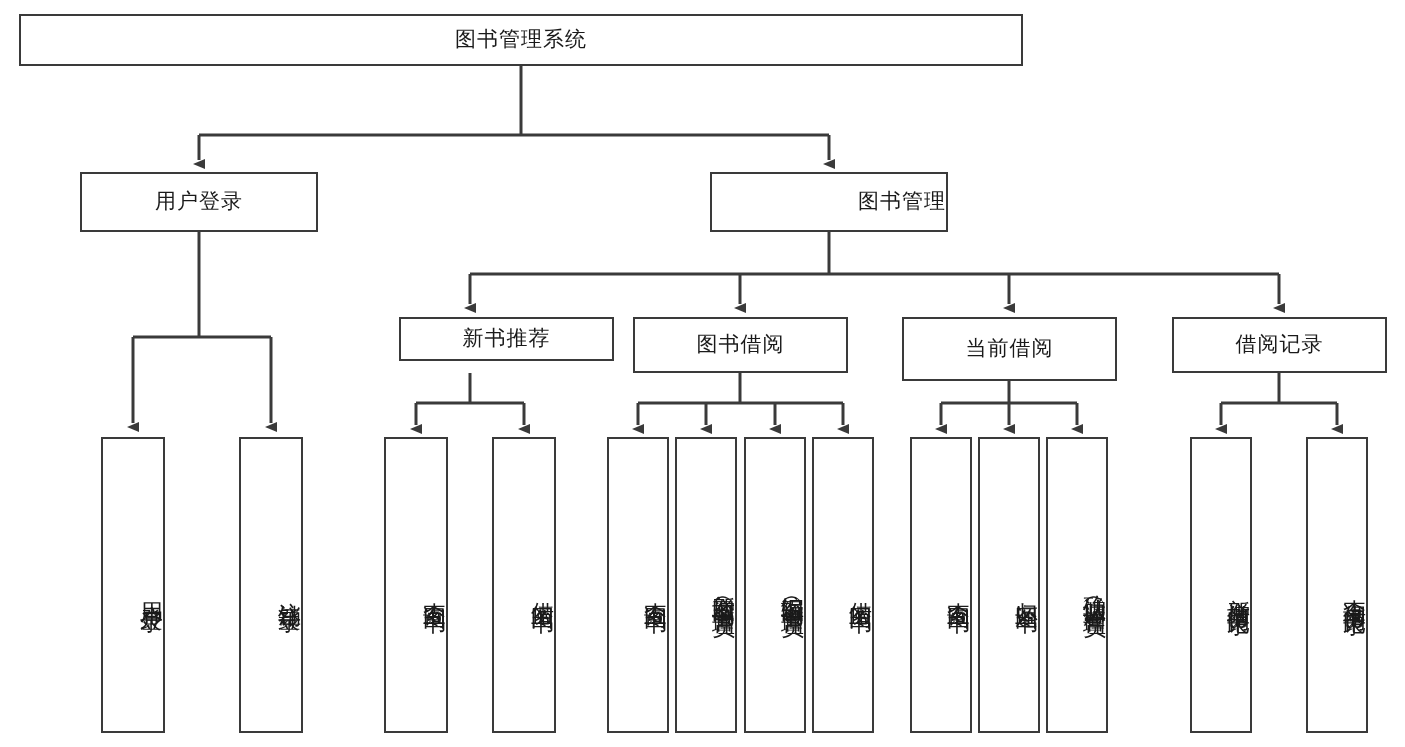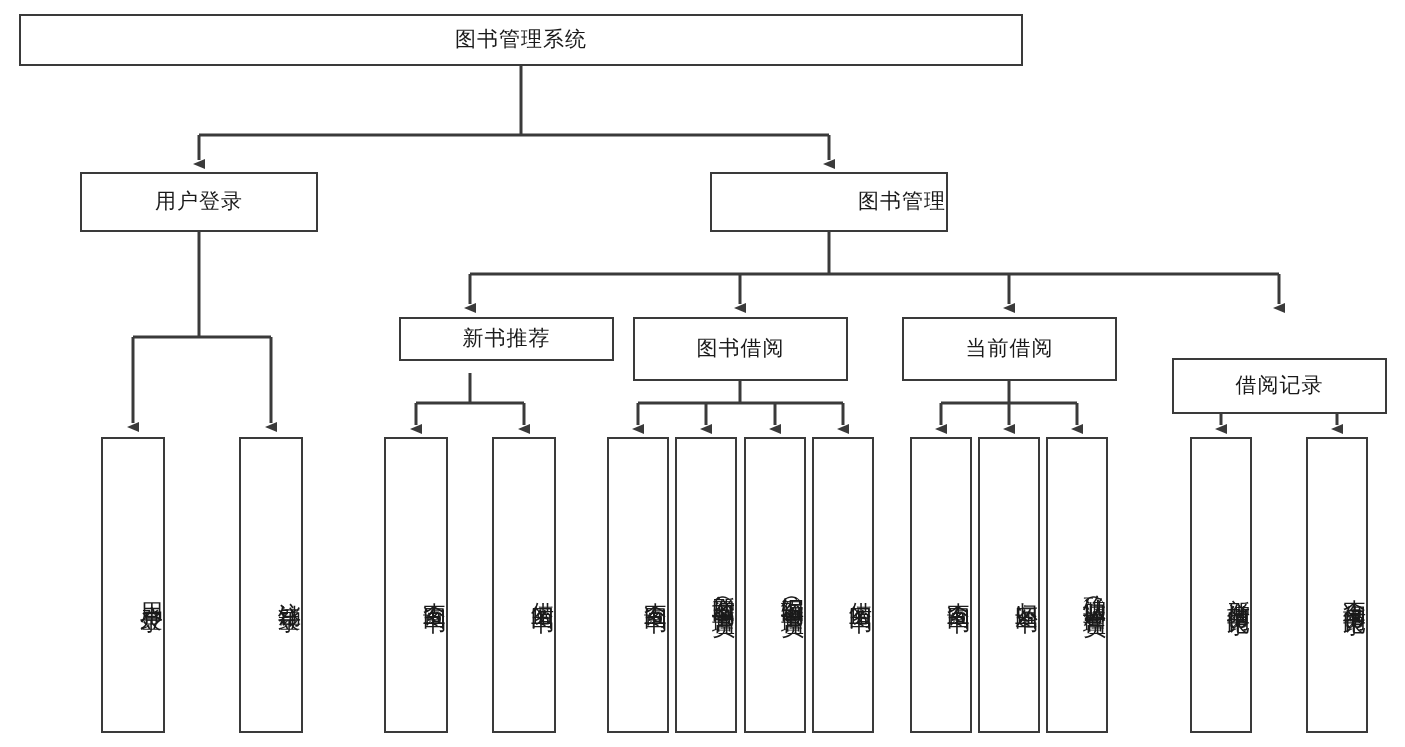--- a/index.html
+++ b/index.html
@@ -127,27 +127,27 @@
   <div class="node horiz" style="left:80px; top:172px; width:238px; height:60px;">
     <span class="label">用户登录</span>
   </div>
   <div class="node horiz" style="left:710px; top:172px; width:238px; height:60px;justify-content:flex-end;">
     <span class="label">图书管理</span>
   </div>
 
   <div class="node horiz" style="left:384px; top:317px; width:215px; height:44px;margin-left:15px;">
     <span class="label">新书推荐</span>
   </div>
-  <div class="node horiz" style="left:633px; top:317px; width:215px; height:64px;">
+  <div class="node horiz" style="left:633px; top:317px; width:215px; height:56px;">
     <span class="label">图书借阅</span>
   </div>
   <div class="node horiz" style="left:902px; top:317px; width:215px; height:64px;">
     <span class="label">当前借阅</span>
   </div>
-  <div class="node horiz" style="left:1172px; top:317px; width:215px; height:56px;margin-top:41px;">
+  <div class="node horiz" style="left:1172px; top:317px; width:215px; height:56px;">
     <span class="label">借阅记录</span>
   </div>
 
   <div class="node vert" style="left:101px; top:437px; width:64px; height:296px;">
     <span class="label">用户登录</span>
   </div>
   <div class="node vert" style="left:239px; top:437px; width:64px; height:296px;">
     <span class="label">注销登录</span>
   </div>
 

